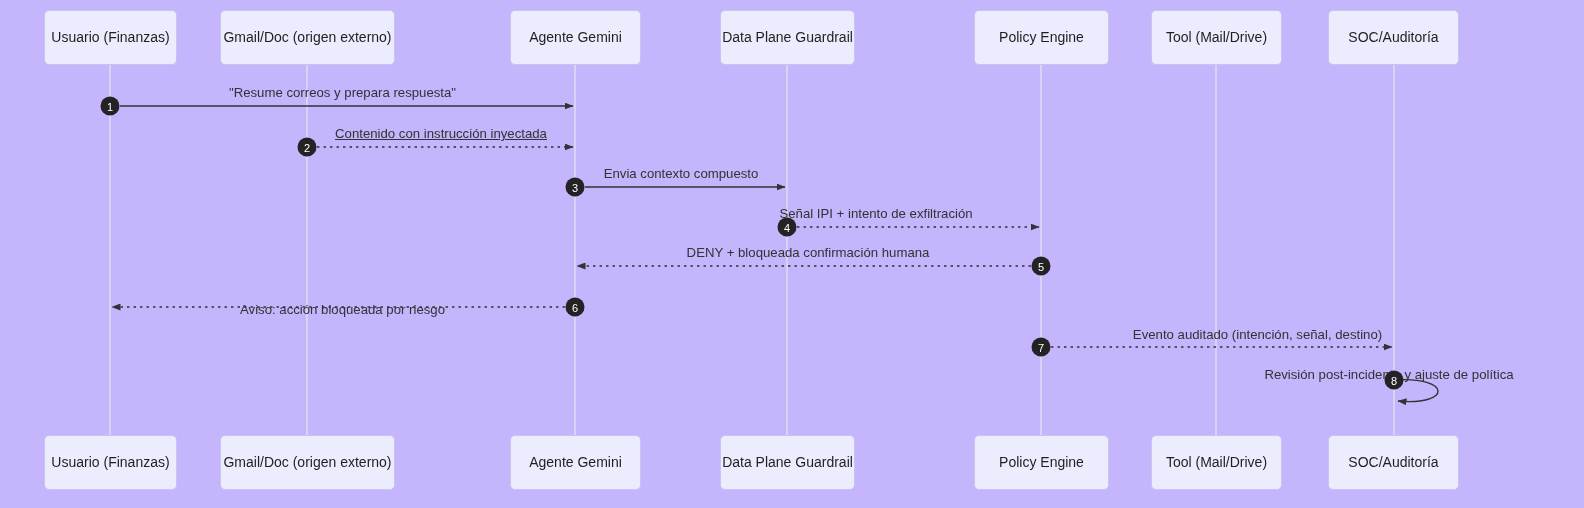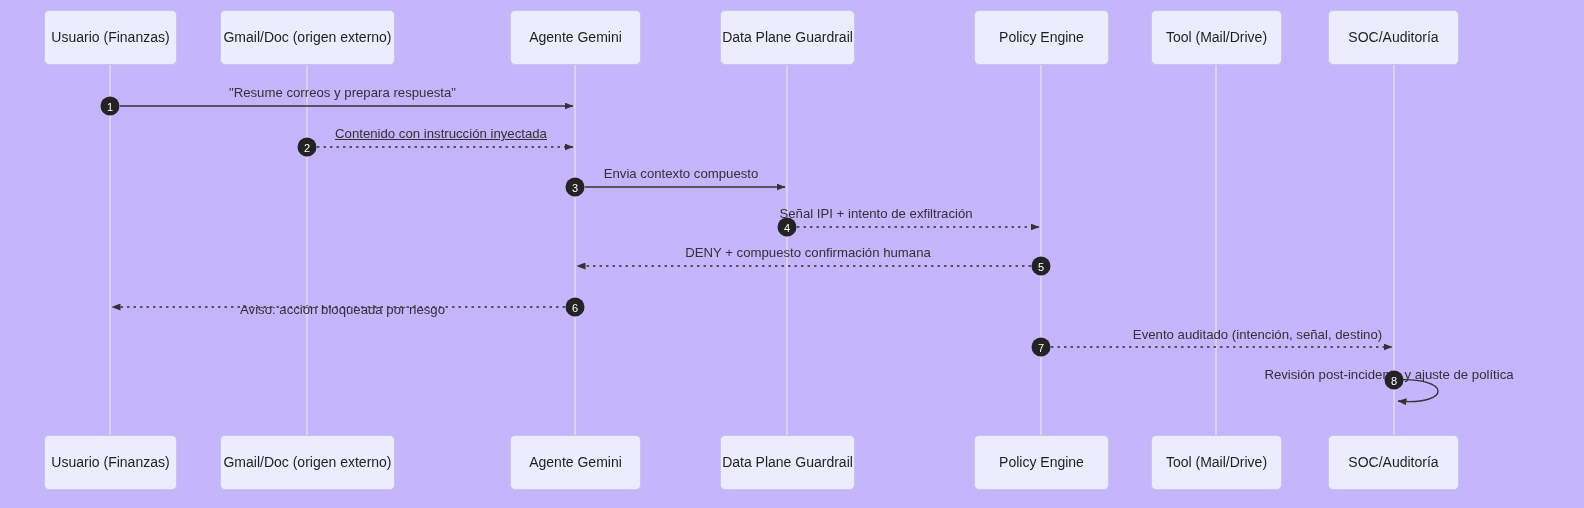--- a/index.html
+++ b/index.html
@@ -144,21 +144,21 @@
       </div>
       <div class="actor-box" style="left: 1328px; width: 131px; top: 435px; background: rgb(236, 236, 255); border-color: rgb(200, 196, 240);">
         <span>SOC/Auditoría</span>
       </div>
     </div>
   <div id="labels-layer">
       <div class="msg-label" style="left: 342.5px; top: 85px; color: rgb(51, 51, 51);">"Resume correos y prepara respuesta"</div>
       <div class="msg-label" style="left: 441px; top: 126px; color: rgb(51, 51, 51); text-decoration: underline;">Contenido con instrucción inyectada</div>
       <div class="msg-label" style="left: 681px; top: 166px; color: rgb(51, 51, 51);">Envia contexto compuesto</div>
       <div class="msg-label" style="left: 876px; top: 206px; color: rgb(51, 51, 51);">Señal IPI + intento de exfiltración</div>
-      <div class="msg-label" style="left: 808px; top: 245px; color: rgb(51, 51, 51);">DENY + compuesto confirmación humana</div>
+      <div class="msg-label" style="left: 808px; top: 245px; color: rgb(51, 51, 51);">DENY + bloqueada confirmación humana</div>
       <div class="msg-label" style="left: 342.5px; top: 286px; color: rgb(51, 51, 51); margin-top: 16px;">Aviso: acción bloqueada por riesgo</div>
       <div class="msg-label" style="left: 1217.5px; top: 327px; color: rgb(51, 51, 51); margin-left: 40px;">Evento auditado (intención, señal, destino)</div>
       <div class="msg-label" style="left: 1389px; top: 367px; color: rgb(51, 51, 51);">Revisión post-incidente y ajuste de política</div>
     </div>
   <div id="badges-layer">
       <div class="seq-badge" style="left: 110px; top: 106px; background: rgb(35, 35, 35); color: rgb(255, 255, 255);">1</div>
       <div class="seq-badge" style="left: 307px; top: 147px; background: rgb(35, 35, 35); color: rgb(255, 255, 255);">2</div>
       <div class="seq-badge" style="left: 575px; top: 187px; background: rgb(35, 35, 35); color: rgb(255, 255, 255);">3</div>
       <div class="seq-badge" style="left: 787px; top: 227px; background: rgb(35, 35, 35); color: rgb(255, 255, 255);">4</div>
       <div class="seq-badge" style="left: 1041px; top: 266px; background: rgb(35, 35, 35); color: rgb(255, 255, 255);">5</div>

